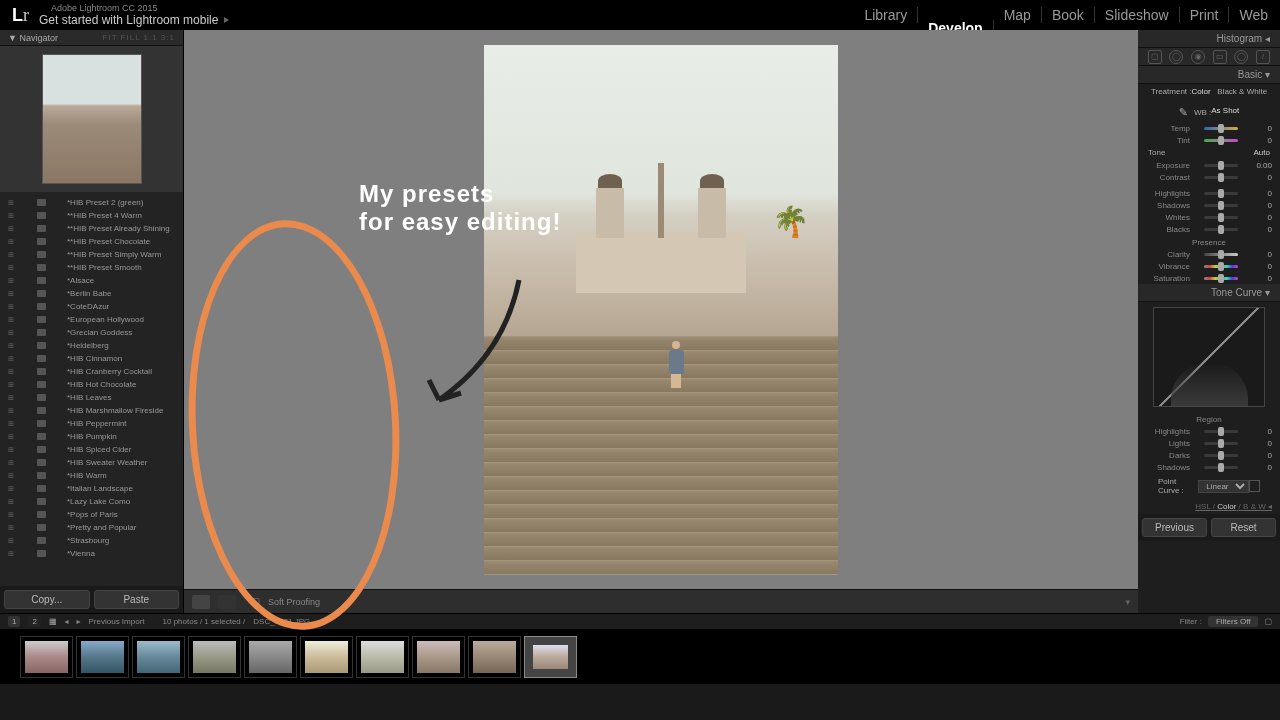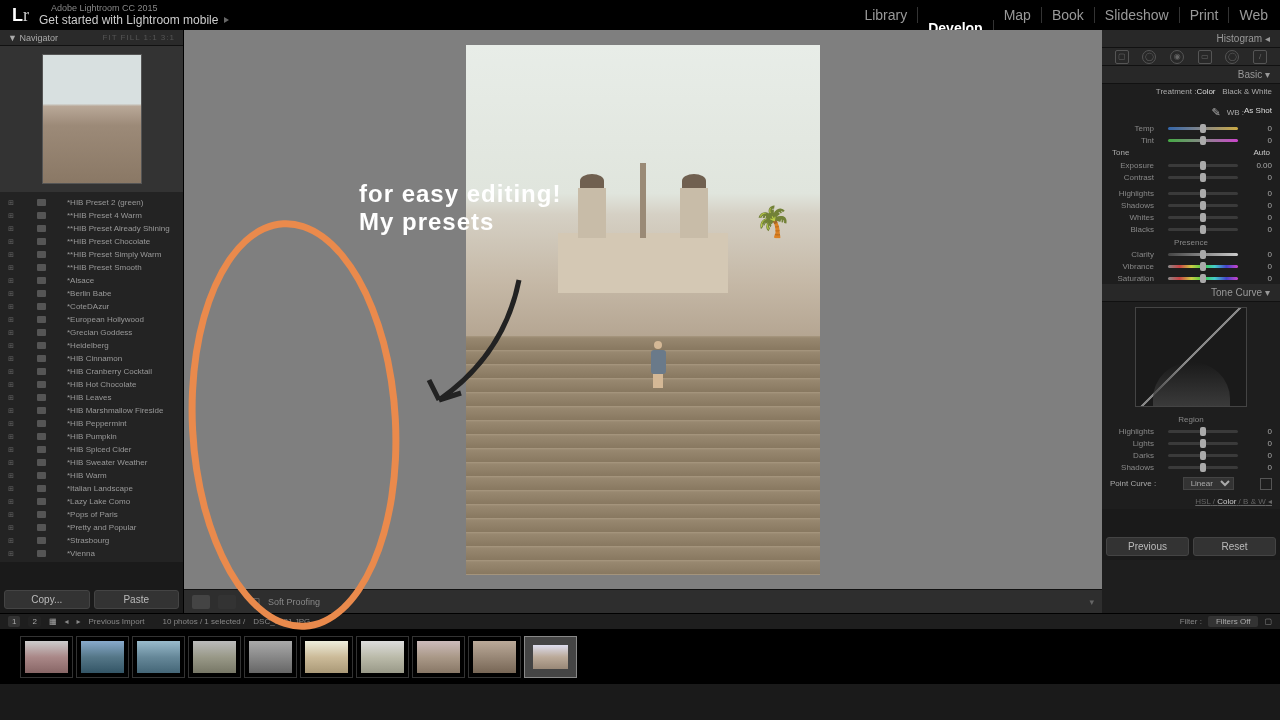--- a/index.html
+++ b/index.html
@@ -20,21 +20,21 @@
 .leftpanel { width: 184px; background: #1e1e1e; border-right: 1px solid #000; display: flex; flex-direction: column; }
 .nav-hdr { background: #2a2a2a; height: 16px; display: flex; align-items: center; padding: 0 8px; font-size: 9px; color: #aaa; justify-content: space-between; border-bottom: 1px solid #111; }
 .nav-hdr .zooms { color: #555; font-size: 8px; letter-spacing: 1px; }
 .nav-thumb { padding: 8px; display: flex; justify-content: center; background: #333; }
 .nav-thumb .img { width: 100px; height: 130px; background: linear-gradient(to bottom, #d8e0e0 0%, #d8e0e0 38%, #b9a898 40%, #9c8a78 55%, #8a7865 100%); position: relative; border: 1px solid #555; }
 .preset-list { flex: 1; overflow: hidden; background: #232323; padding-top: 4px; }
 .preset-item { display: flex; align-items: center; gap: 21px; padding: 0 8px; height: 13px; font-size: 8px; color: #999; cursor: pointer; white-space: nowrap; overflow: hidden; }
 .preset-item .folder { width: 9px; height: 7px; background: #555; display: inline-block; flex-shrink: 0; border-radius: 1px; }
 .preset-item .exp { color: #666; font-size: 7px; flex-shrink: 0; width: 8px; }
 .btn-row { display: flex; gap: 4px; padding: 4px; background: #1a1a1a; }
-.btn { flex: 1; background: #333; color: #bbb; border: 1px solid #444; padding: 3px 0; font-size: 10px; text-align: center; cursor: pointer; border-radius: 3px; margin-top: 24px; }
+.btn { flex: 1; background: #333; color: #bbb; border: 1px solid #444; padding: 3px 0; font-size: 10px; text-align: center; cursor: pointer; border-radius: 3px; }
 
 .center { flex: 1; background: #7f7f7f; display: flex; flex-direction: column; position: relative; }
 .canvas { flex: 1; display: flex; align-items: center; justify-content: center; position: relative; }
 .photo { width: 354px; height: 530px; background: linear-gradient(to bottom, #e8ede8 0%, #e0e5dd 28%, #d5d0c4 32%, #c5b8a6 45%, #b0a08c 58%, #9d8d78 72%, #8c7c68 100%); position: relative; overflow: hidden; }
 .church { position: absolute; left: 50%; top: 28%; transform: translateX(-50%); width: 170px; height: 100px; }
 .church .body { background: #d4c8b4; width: 100%; height: 60px; position: absolute; bottom: 0; }
 .church .tower { position: absolute; bottom: 55px; width: 28px; height: 50px; background: #c8bca8; }
 .church .tower.l { left: 20px; }
 .church .tower.r { right: 20px; }
 .church .tower::before { content: ''; position: absolute; top: -14px; left: 2px; width: 24px; height: 14px; background: #706050; border-radius: 50% 50% 0 0;}
@@ -45,44 +45,44 @@
 .person .head { width: 8px; height: 8px; background: #d4b896; border-radius: 50%; margin: 0 auto; }
 .person .bod { width: 15px; height: 24px; background: #6a7a8a; margin: 1px auto 0; border-radius: 3px; }
 .person .legs { width: 10px; height: 14px; background: #d4b896; margin: 0 auto; }
 .steps { position: absolute; bottom: 0; left: 0; right: 0; height: 45%; background: repeating-linear-gradient(to bottom, #a89880 0px, #988870 2px, #887860 14px); }
 .annotation { position: absolute; top: 150px; left: 175px; color: #fff; font-size: 24px; font-weight: 800; font-family: Arial; letter-spacing: 1px; line-height: 1.15; pointer-events: none; }
 .ellipse { position: absolute; top: 190px; left: 5px; width: 210px; height: 410px; border: 7px solid #ea8a4c; border-radius: 50%; pointer-events: none; transform: rotate(-3deg); }
 .arrow-svg { position: absolute; top: 235px; left: 225px; pointer-events: none; }
 .toolbar-bottom { height: 24px; background: #2e2e2e; display: flex; align-items: center; padding: 0 8px; gap: 8px; color: #888; font-size: 9px; border-top: 1px solid #111; }
 .tb-ico { width: 18px; height: 14px; background: #444; border-radius: 2px; display: inline-block; }
 
-.rightpanel { width: 178px; background: #1e1e1e; color: #aaa; font-size: 9px; overflow-y: hidden; }
+.rightpanel { width: 142px; background: #1e1e1e; color: #aaa; font-size: 9px; overflow-y: hidden; }
 .rp-hdr { text-align: right; padding: 3px 10px; background: #282828; font-size: 10px; color: #999; border-bottom: 1px solid #111; }
 .tonecurve { height: 110px; display: flex; justify-content: center; align-items: center; padding: 6px; }
 .tc-box { width: 112px; height: 100px; border: 1px solid #444; background: #1a1a1a; position: relative; }
 .tc-box::before { content: ''; position: absolute; left: 0; bottom: 0; width: 100%; height: 100%; background: linear-gradient(135deg, transparent 49%, #888 49.5%, #888 50.5%, transparent 51%); }
 .tc-hist { position: absolute; bottom: 0; left: 15%; width: 70%; height: 45%; background: linear-gradient(to top, #3a3a3a, transparent); border-radius: 60% 60% 0 0 / 100% 100% 0 0; }
 .slider-row { display: flex; align-items: center; padding: 1px 8px; gap: 14px; height: 12px; }
 .slider-row .lbl { width: 44px; text-align: right; font-size: 8px; color: #888; }
 .slider-row .track { flex: 1; height: 3px; background: #3a3a3a; position: relative; border-radius: 2px; }
 .slider-row .track.grad1 { background: linear-gradient(to right, #3366aa, #888, #ccaa44); }
 .slider-row .track.grad2 { background: linear-gradient(to right, #44aa44, #888, #cc44cc); }
 .slider-row .track.gradC { background: linear-gradient(to right, #444, #888, #ccc); }
 .slider-row .track.gradS { background: linear-gradient(to right, #888, #c44, #cc4, #4c4, #4cc, #44c, #c4c); }
 .slider-row .thumb { position: absolute; left: 50%; top: -3px; width: 6px; height: 9px; background: #aaa; border-radius: 2px; transform: translateX(-50%); }
 .slider-row .val { width: 20px; text-align: right; font-size: 8px; color: #aaa; }
 .sec-title { text-align: center; font-size: 8px; color: #888; padding: 3px 0 1px; }
-.treat-row { display: flex; justify-content: flex-end; padding: 3px 8px; font-size: 8px; }
+.treat-row { display: flex; justify-content: center; padding: 3px 8px; font-size: 8px; }
 .treat-row .act { color: #ddd; }
 .tone-hdr { display: flex; justify-content: space-between; padding: 2px 10px; font-size: 8px; }
 .tone-hdr .auto { color: #ccc; }
 .icon-strip { height: 18px; background: #282828; display: flex; align-items: center; justify-content: space-around; padding: 0 6px; border-bottom: 1px solid #111; }
 .icon-strip span { width: 14px; height: 14px; border: 1px solid #555; border-radius: 2px; display: flex; align-items: center; justify-content: center; font-size: 8px; color: #666; }
 .icon-strip span.c { border-radius: 50%; }
-.pc-row { display: flex; justify-content: space-between; padding: 4px 8px; font-size: 8px; align-items: center; }
+.pc-row { display: flex; justify-content: space-between; padding: 4px 20px; font-size: 8px; align-items: center; }
 .pc-row select { background: #333; color: #aaa; border: 1px solid #444; font-size: 8px; padding: 0 3px; }
 .pc-ico { width: 12px; height: 12px; border: 1px solid #555; }
 .hsl-row { text-align: right; padding: 3px 8px; font-size: 8px; color: #666; text-decoration: underline; }
 .hsl-row .act { color: #ccc; }
 
 .filmstrip-bar { height: 17px; background: #1e1e1e; display: flex; align-items: center; padding: 0 8px; gap: 8px; font-size: 8px; color: #888; border-top: 1px solid #000; border-bottom: 1px solid #000; }
 .fs-btn { background: #333; padding: 1px 4px; border-radius: 2px; color: #aaa; }
 .fs-right { margin-left: auto; display: flex; gap: 6px; align-items: center; }
 .filmstrip { height: 54px; background: #000; display: flex; align-items: center; padding: 4px 20px; gap: 3px; }
 .fs-thumb { width: 53px; height: 42px; border: 1px solid #333; position: relative; }
@@ -293,22 +293,22 @@
        <div class="palm"></div>
        <div class="person">
             <div class="head"></div>
             <div class="bod"></div>
             <div class="legs"></div>
           </div>
      </div>
    </div>
    <div class="ellipse"></div>
    <div class="annotation">
+     <div>My presets</div>
      <div>for easy editing!</div>
-     <div>My presets</div>
    </div>
    <svg class="arrow-svg" width="140" height="160">
      <path d="M 110 15 Q 95 90 30 135" stroke="#222" stroke-width="5" fill="none"></path>
      <path d="M 30 135 L 20 115 M 30 135 L 52 128" stroke="#222" stroke-width="5" fill="none"></path>
    </svg>
    <div class="toolbar-bottom">
      <span class="tb-ico"></span>
      <span class="tb-ico" style="background:#333"></span>
      <span style="margin-left:8px;">☐</span>
      <span>Soft Proofing</span>

